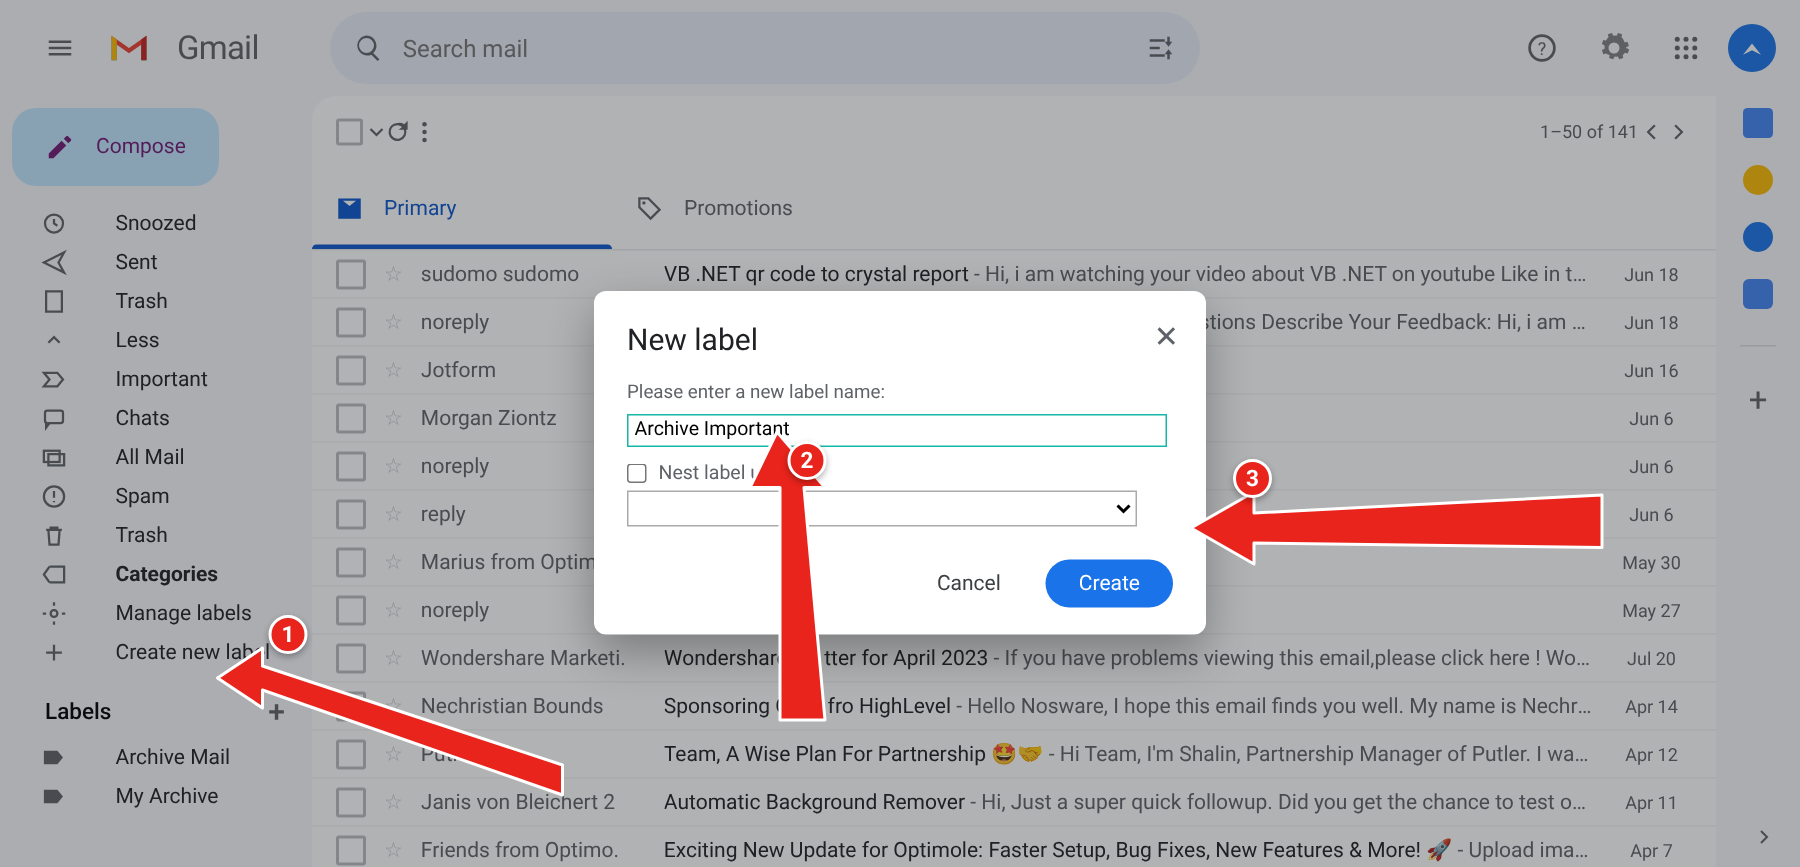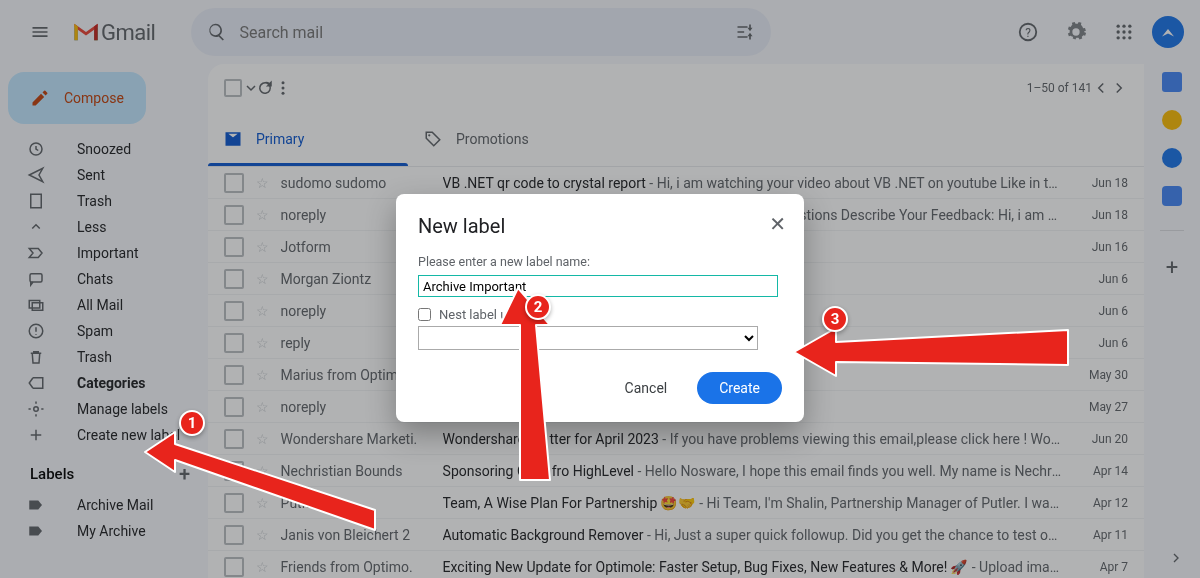--- a/index.html
+++ b/index.html
@@ -1,30 +1,30 @@
 <!DOCTYPE html>
 <html><head>
 <meta charset="utf-8">
 <style>
 * { box-sizing: border-box; margin: 0; padding: 0; font-family: 'Google Sans', Roboto, Arial, sans-serif; }
 body { width: 1200px; height: 578px; overflow: hidden; background: #f6f8fc; position: relative; }
 
 .header { height: 64px; display: flex; align-items: center; padding: 0 16px; gap: 8px; }
 .menu-btn { width: 48px; height: 48px; display: flex; align-items: center; justify-content: center; border-radius: 50%; cursor: pointer; color:#5f6368; }
-.logo { display: flex; align-items: center; gap: 1px; margin-right: 28px; }
+.logo { display: flex; align-items: center; gap: 18px; margin-right: 40px; }
 .logo-text { font-size: 22px; color: #5f6368; letter-spacing: -0.5px; }
 .search { flex: 1; max-width: 580px; height: 48px; background: #e9edf7; border-radius: 24px; display: flex; align-items: center; padding: 0 16px; gap: 12px; color: #5f6368; }
 .search input { border: none; background: transparent; flex: 1; font-size: 16px; outline: none; color: #5f6368; }
 .header-right { margin-left: auto; display: flex; align-items: center; gap: 8px; }
 .icon-btn { width: 40px; height: 40px; display: flex; align-items: center; justify-content: center; border-radius: 50%; cursor: pointer; color: #5f6368; }
 .avatar { width: 32px; height: 32px; border-radius: 50%; background: #1a73e8; display:flex; align-items:center; justify-content:center; color:white; }
 
 .body-row { display: flex; height: calc(578px - 64px); }
 .sidebar { width: 208px; padding: 8px 0 0 8px; }
-.compose { display: inline-flex; align-items: center; gap: 14px; background: #c2e7ff; border-radius: 16px; padding: 16px 22px; font-size: 14px; color: #c2410c; cursor:pointer; margin-bottom: 12px; }
+.compose { display: inline-flex; align-items: center; gap: 14px; background: #c2e7ff; border-radius: 16px; padding: 16px 22px; font-size: 14px; color: #701a75; cursor:pointer; margin-bottom: 12px; }
 .nav-item { display: flex; align-items: center; gap: 31px; height: 26px; padding: 0 12px 0 18px; border-radius: 0 16px 16px 0; font-size: 14px; color: #202124; cursor:pointer; }
 .nav-item.bold { font-weight: 700; }
 .nav-item .ico { width: 20px; display:flex; justify-content:center; color:#5f6368; }
 .labels-head { display:flex; align-items:center; justify-content:space-between; padding: 14px 18px 6px 22px; font-size: 15px; font-weight: 500; }
 
 .main { flex: 1; background: #fff; border-radius: 16px 0 0 0; margin-right: 56px; display:flex; flex-direction:column; overflow:hidden; }
 .toolbar { height: 48px; display:flex; align-items:center; padding: 0 16px; color:#5f6368; }
 .toolbar .spacer { flex: 1; }
 .toolbar .paging { font-size: 12px; color:#5f6368; }
 .tabs { display:flex; border-bottom: 1px solid #e8eaed; }
@@ -32,21 +32,21 @@
 .tab.active { color: #0b57d0; }
 .tab.active::after { content:''; position:absolute; bottom:0; left:0; right:0; height:3px; background:#0b57d0; border-radius: 3px 3px 0 0; }
 
 .rows { flex:1; overflow:hidden; }
 .row { height: 32px; display:flex; align-items:center; padding: 0 16px; gap: 12px; border-bottom:1px solid #f1f3f4; font-size: 14px; cursor:pointer; }
 .row .chk { width:20px; height:20px; border:2px solid #b9bdc1; border-radius:2px; }
 .row .star { color:#c6cace; }
 .row .sender { width: 150px; white-space:nowrap; overflow:hidden; text-overflow:ellipsis; color:#5f6368; }
 .row .subject { flex:1; white-space:nowrap; overflow:hidden; text-overflow:ellipsis; color:#5f6368; }
 .row .subject b { color:#202124; font-weight:400; }
-.row .date { width: 54px; text-align:right; font-size: 12px; color:#5f6368; }
+.row .date { width: 54px; text-align:center; font-size: 12px; color:#5f6368; }
 
 .right-rail { position:absolute; top:64px; right:0; width:56px; height: calc(578px - 64px); display:flex; flex-direction:column; align-items:center; padding-top:8px; gap:18px; }
 .rail-ico { width:20px; height:20px; border-radius:3px; }
 
 .overlay { position:absolute; inset:0; background: rgba(32,33,36,0.35); }
 .dialog { position:absolute; left:396px; top:194px; width:408px; background:#fff; border-radius:8px; box-shadow:0 12px 30px rgba(0,0,0,0.3); padding: 20px 22px 18px; }
 .dialog h2 { font-size: 20px; font-weight: 400; color:#202124; margin-bottom: 16px; }
 .dialog .close { position:absolute; top:18px; right:18px; cursor:pointer; color:#5f6368; font-size:20px; }
 .dialog label.small { font-size: 12.5px; color:#5f6368; display:block; margin-bottom:6px; }
 .dialog input[type=text] { width: 360px; height: 22px; border:1px solid #14b8a6; padding: 2px 4px; font-size: 13px; }
@@ -354,21 +354,21 @@
     <span class="star">☆</span>
     <span class="sender">noreply</span>
     <span class="subject"><b></b>ack:Hi      E HE-mailih@uh.com You can also...</span>
     <span class="date">May 27</span>
         </div>
         <div class="row">
     <div class="chk"></div>
     <span class="star">☆</span>
     <span class="sender">Wondershare Marketi.</span>
     <span class="subject"><b>Wondershare Ne     tter for April 2023</b> - If you have problems viewing this email,please click here ! Wondershare Partne...</span>
-    <span class="date">Jun 20</span>
+    <span class="date">Jul 20</span>
         </div>
         <div class="row">
     <div class="chk"></div>
     <span class="star">☆</span>
     <span class="sender">Nechristian Bounds</span>
     <span class="subject"><b>Sponsoring Offer fro    HighLevel</b> - Hello Nosware, I hope this email finds you well. My name is Nechristian Bounds and I...</span>
     <span class="date">Apr 14</span>
         </div>
         <div class="row">
     <div class="chk"></div>

